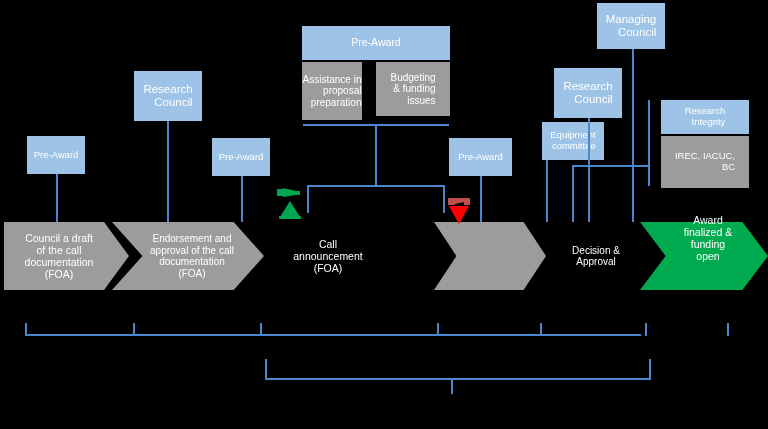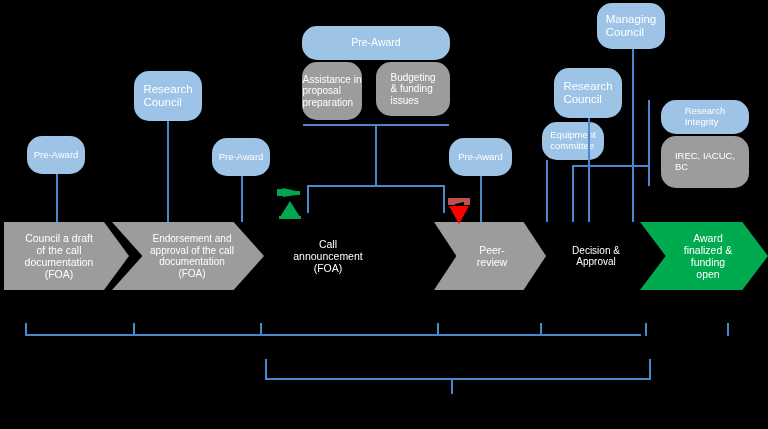--- a/index.html
+++ b/index.html
@@ -14,25 +14,24 @@
     background: #000000;
     overflow: hidden;
     font-family: "Liberation Sans", sans-serif;
   }
   .box {
     position: absolute;
     box-sizing: border-box;
     display: flex;
     align-items: center;
     justify-content: center;
-    text-align: left;
+    text-align: right;
     color: #ffffff;
     line-height: 1.12;
     white-space: pre-line;
-    border-radius: 15px;
   }
   .box-blue { background: #9DC3E6; }
   .box-gray { background: #9C9C9C; }
   .line {
     position: absolute;
     background: #4A87CD;
   }
   .vline { width: 2px; }
   .hline { height: 2px; }
   .stage-label {
@@ -145,27 +144,25 @@
 
   <div class="stage-label" style="left:128px; top:226px; width:128px; height:60px; font-size:10px;">Endorsement and
 approval of the call
 documentation
 (FOA)</div>
 
   <div class="stage-label" style="left:272px; top:226px; width:112px; height:60px; font-size:10.5px;">Call
 announcement
 (FOA)</div>
 
-  <div class="stage-label" style="left:450px; top:226px; width:84px; height:60px; font-size:10.5px;">Peer-
-review</div>
 
   <div class="stage-label" style="left:552px; top:226px; width:88px; height:60px; font-size:10px;">Decision &amp;
 Approval</div>
 
-  <div class="stage-label" style="left:656px; top:226px; width:104px; height:60px; font-size:10.5px;">Award
+  <div class="stage-label" style="left:656px; top:208px; width:104px; height:60px; font-size:10.5px;">Award
 finalized &amp;
 funding
 open</div>
 
   <svg class="ico" style="left:275px; top:186px;" width="32" height="34" viewBox="0 0 32 34">
     <rect x="2" y="3" width="6" height="7" fill="#00A651"></rect>
     <path d="M8 2 L21 5 L21 9 L8 11 Z" fill="#00A651"></path>
     <rect x="21" y="5" width="4" height="4" fill="#00A651"></rect>
     <polygon points="15,15 25,31 5,31" fill="#00A651"></polygon>
     <rect x="4" y="30" width="22" height="3" fill="#00A651"></rect>

